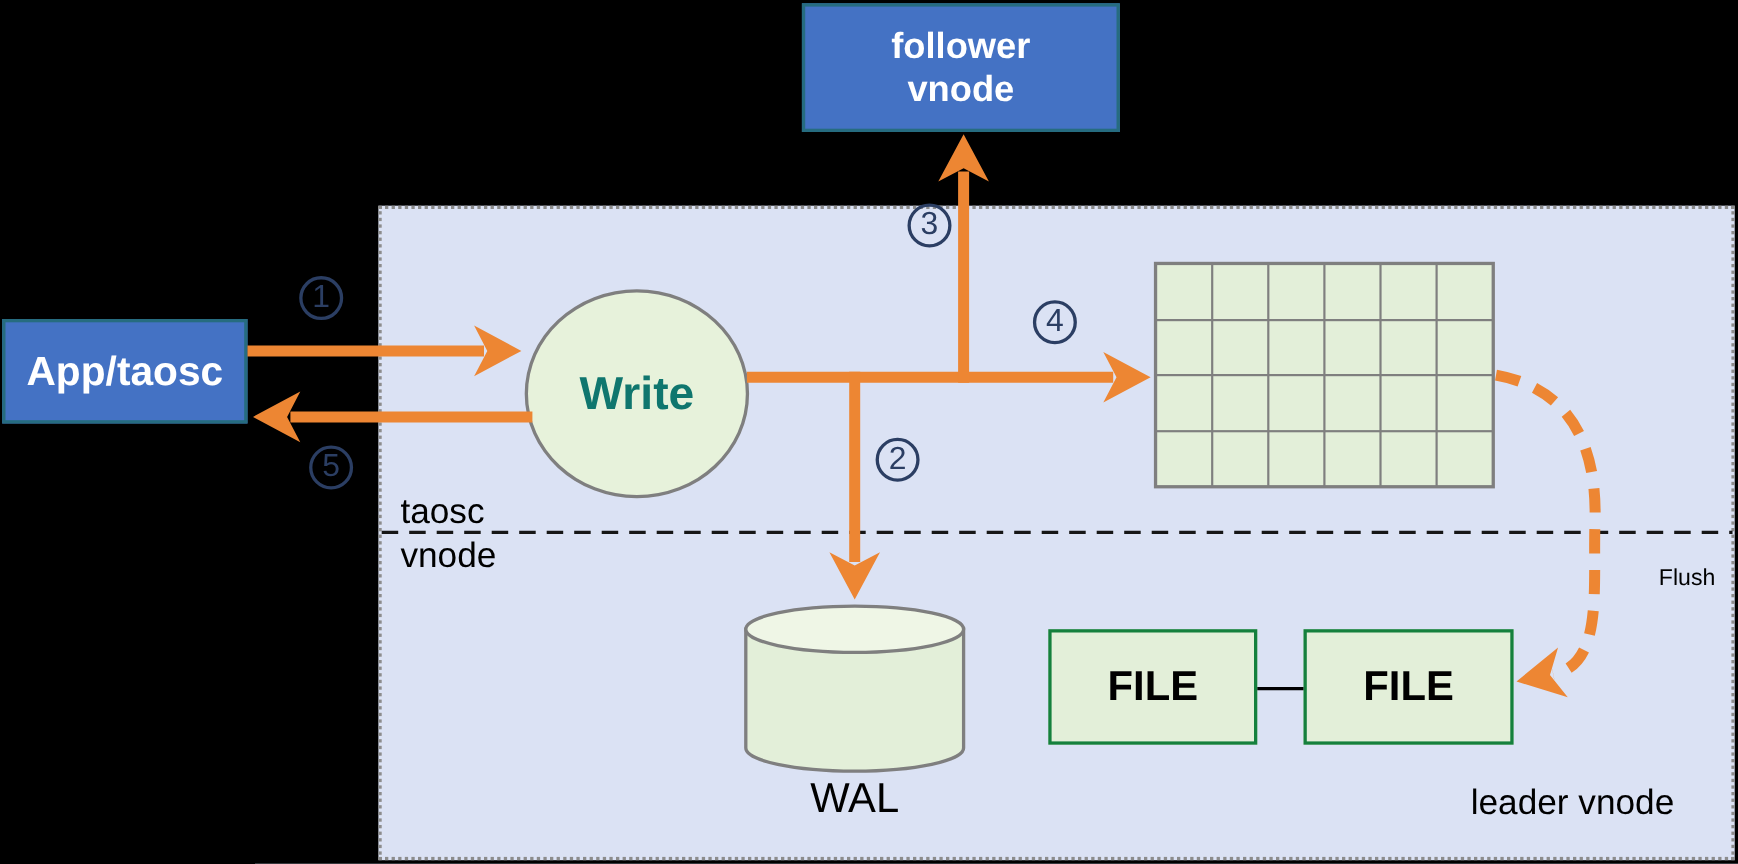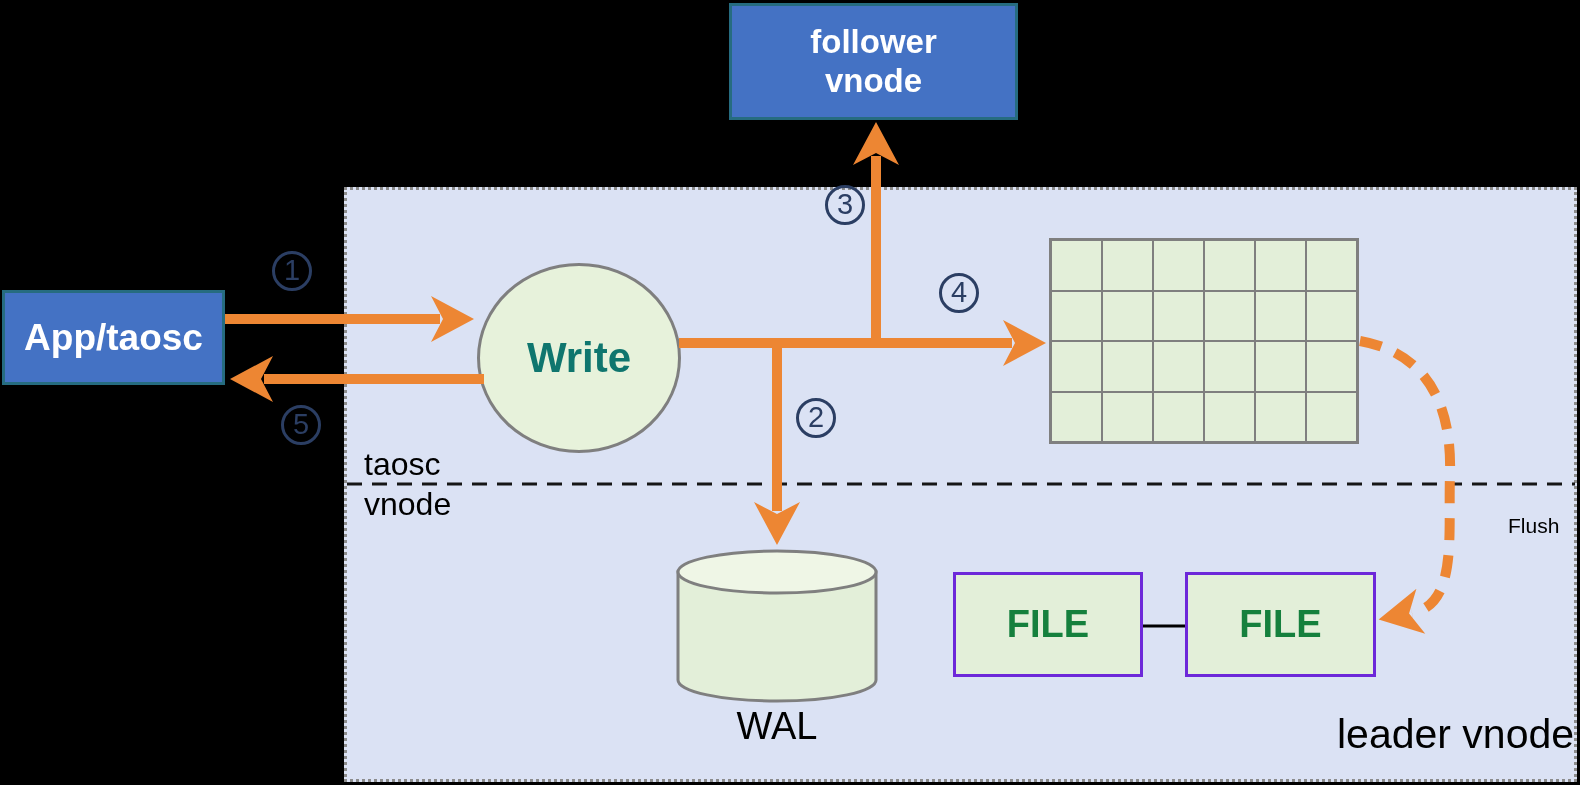--- a/index.html
+++ b/index.html
@@ -34,34 +34,34 @@
 
   
   .mem-grid{
     left:1049px;top:238px;width:310px;height:206px;z-index:3;
     display:grid;background:#7f7f7f;padding:3px;gap:2px;
   }
   .mem-grid .cell{background:#e3efd9;}
 
   
   .file-box{
-    background:#e3efd9;border:3px solid #6d28d9;color:#15803d;
+    background:#e3efd9;border:3px solid #15803d;color:#000000;
     display:flex;align-items:center;justify-content:center;
     font-size:38px;font-weight:bold;z-index:3;
   }
   .file1{left:953px;top:572px;width:190px;height:105px;}
   .file2{left:1185px;top:572px;width:191px;height:105px;}
 
   
   .t{color:#000;z-index:4;line-height:1.1;white-space:nowrap;}
   .lbl-memory{left:364px;top:447px;font-size:32px;}
   .lbl-disk{left:364px;top:487px;font-size:32px;}
   .lbl-wal{left:707px;top:706px;width:140px;font-size:38px;text-align:center;}
   .lbl-flush{left:1508px;top:514px;font-size:21px;}
-  .lbl-leader{left:1337px;top:712px;font-size:41px;}
+  .lbl-leader{left:1337px;top:712px;font-size:32px;}
 
   
   .step{
     width:40px;height:40px;border-radius:50%;border:3px solid #2b3e63;
     color:#2b3e63;font-size:29px;display:flex;align-items:center;justify-content:center;
     z-index:6;background:transparent;padding-bottom:2px;
   }
   .step1{left:272px;top:251px;}
   .step2{left:796px;top:398px;}
   .step3{left:825px;top:185px;}

